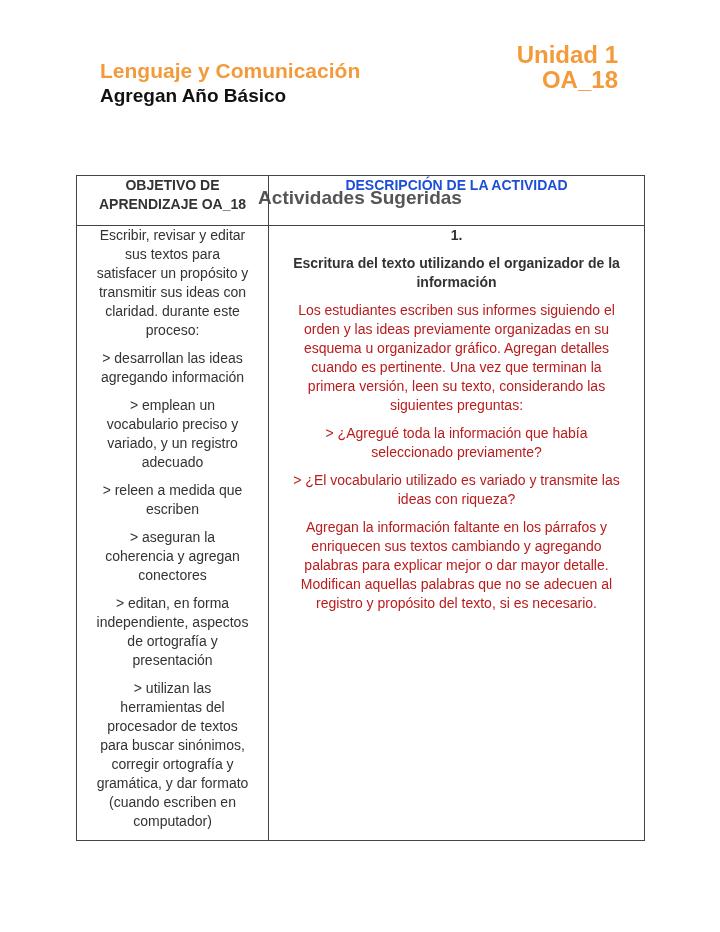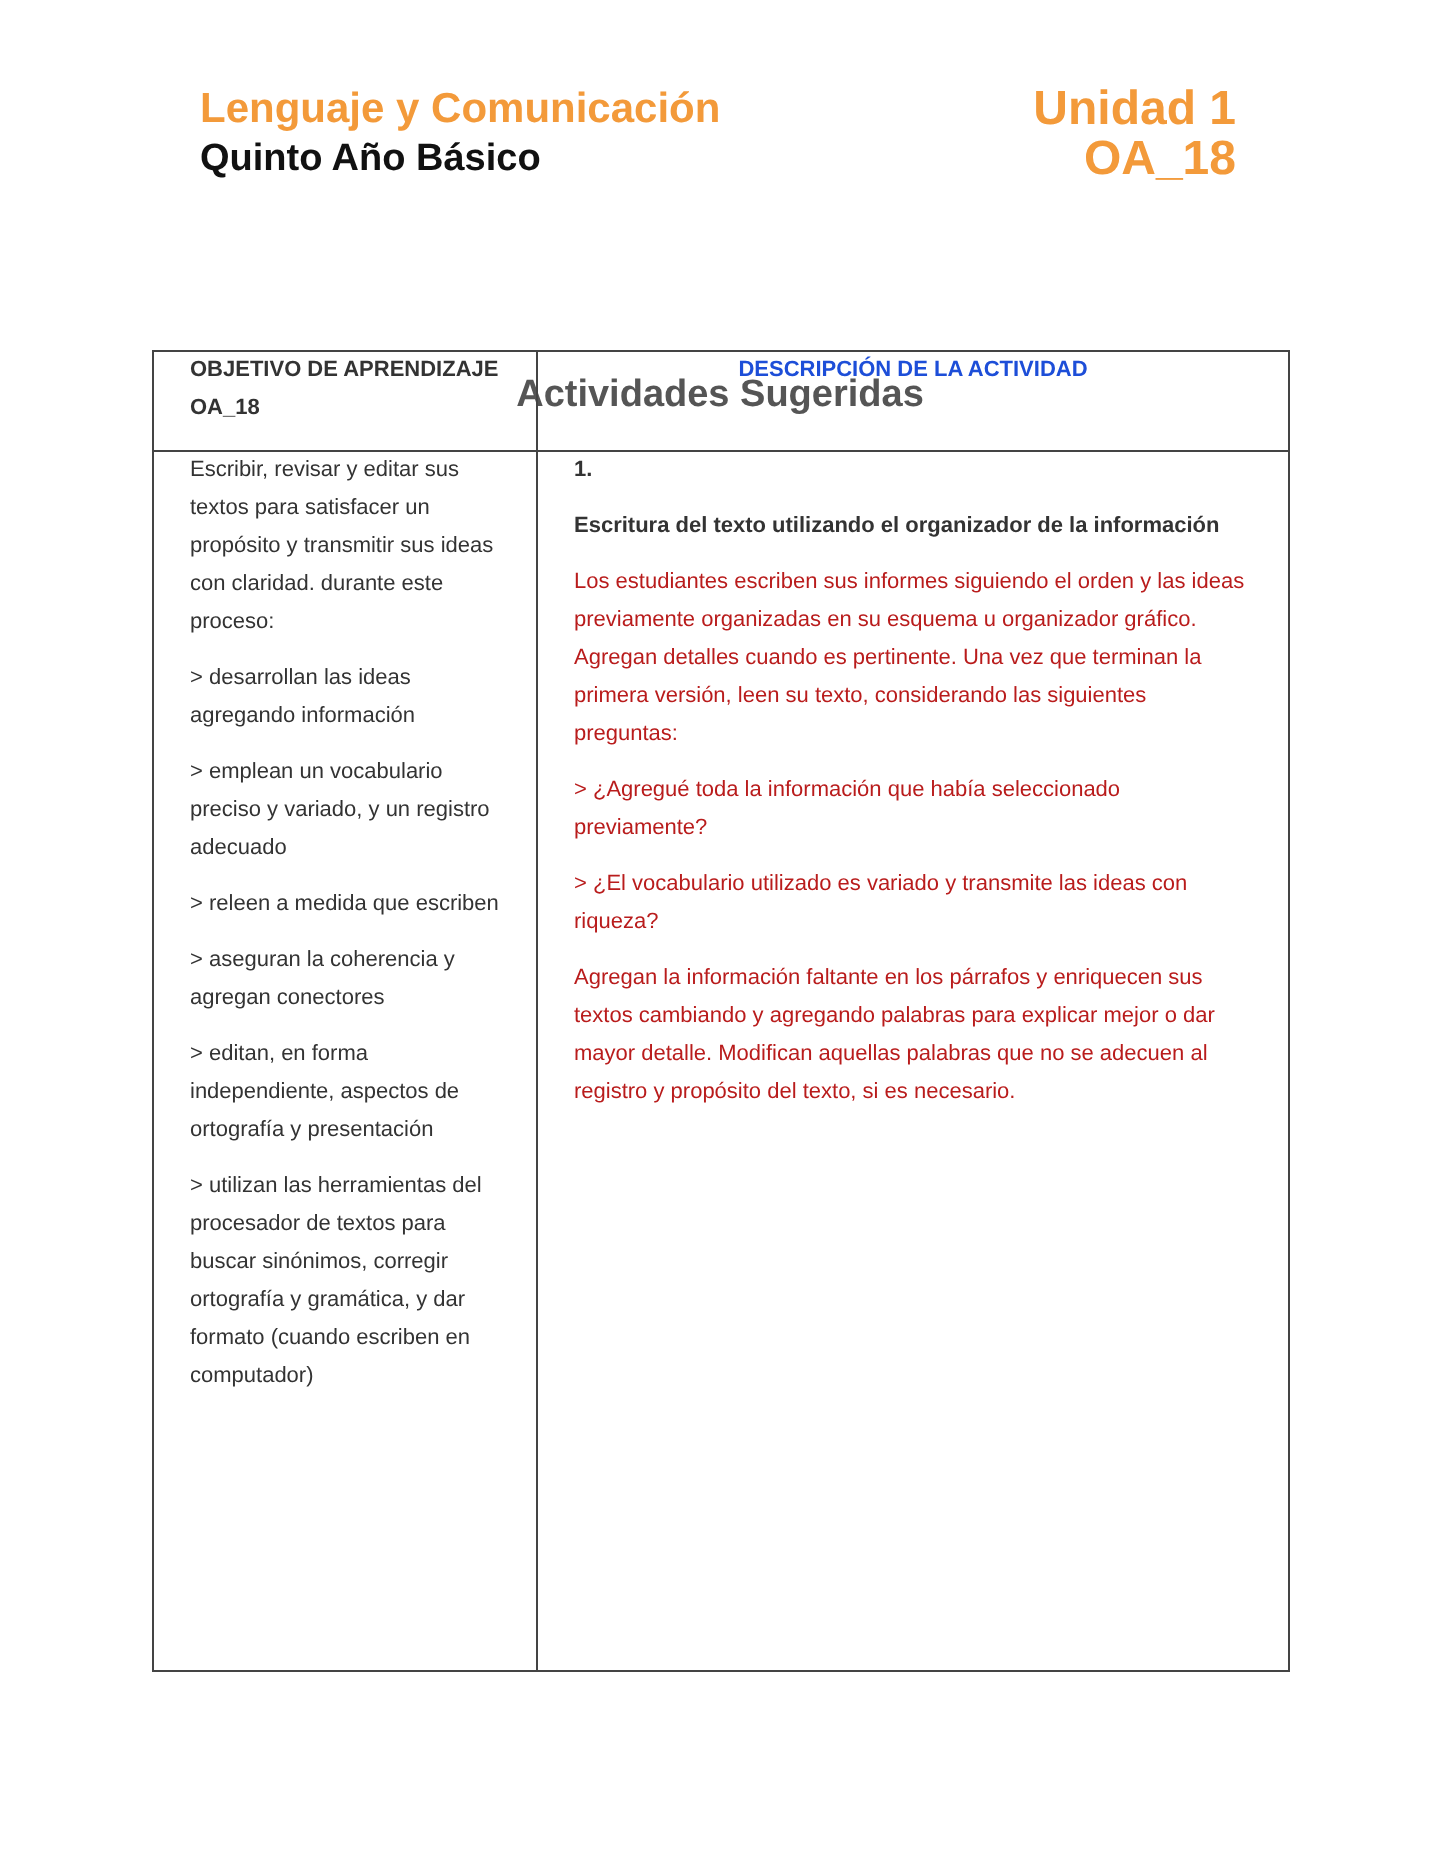--- a/index.html
+++ b/index.html
@@ -18,21 +18,21 @@
     .header {
       position: absolute;
       left: 100px;
       top: 42px;
       width: 518px;
       height: 56px;
     }
     .header-left {
       position: absolute;
       left: 0;
-      top: 0;
+      top: 16px;
     }
     .header-right {
       position: absolute;
       right: 0;
       top: 0;
       text-align: right;
     }
     .subject {
       color: #f39a3a;
       font-weight: bold;
@@ -71,22 +71,23 @@
       top: 175px;
       width: 568px;
       height: 661px;
       border-collapse: collapse;
       table-layout: fixed;
     }
     table.activities td, table.activities th {
       border: 1px solid #444444;
       vertical-align: top;
       padding: 0 18px;
-      font-size: 11px;
+      font-size: 14px;
       line-height: 19px;
+      text-align: center;
     }
     col.c1 { width: 192px; }
     col.c2 { width: 376px; }
     tr.head-row { height: 50px; }
     th.h1 {
       text-align: left;
       font-weight: bold;
       padding-top: 0px;
       color: #333;
     }
@@ -115,21 +116,21 @@
       font-weight: normal;
       color: #b91c1c;
     }
   </style>
 </head>
 <body>
 
 <div class="header">
   <div class="header-left">
     <div class="subject">Lenguaje y Comunicación</div>
-    <div class="grade">Quinto Año Básico</div>
+    <div class="grade">Agregan Año Básico</div>
   </div>
   <div class="header-right">
     <div class="unit">Unidad 1</div>
     <div class="oa">OA_18</div>
   </div>
 </div>
 
 <div class="section-title">Actividades Sugeridas</div>
 
 <table class="activities">

